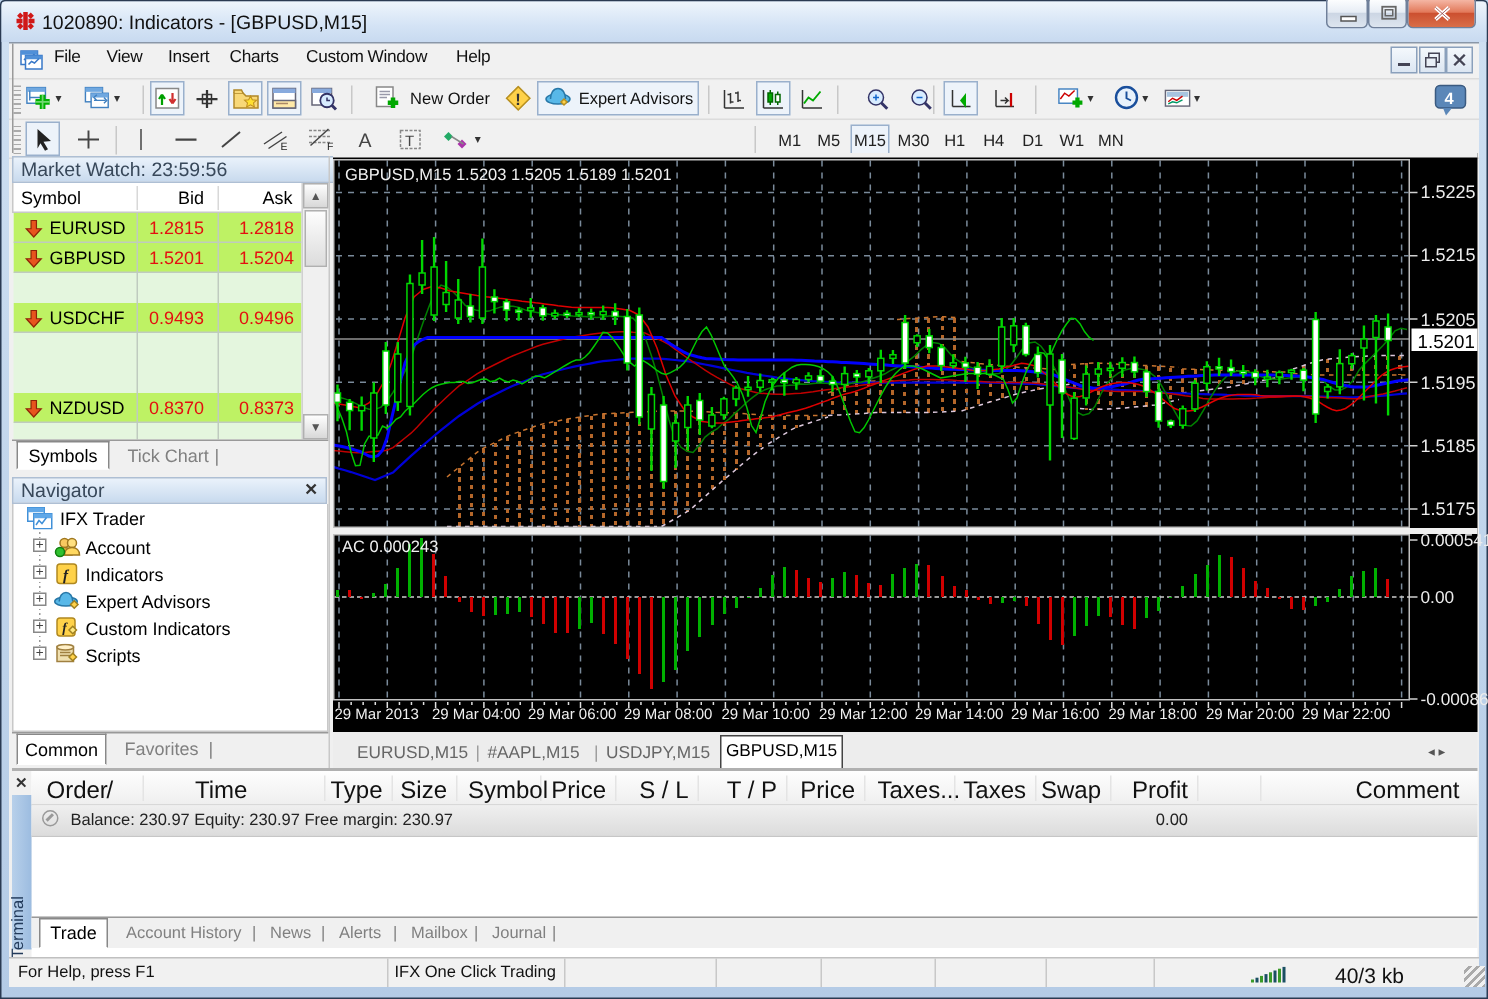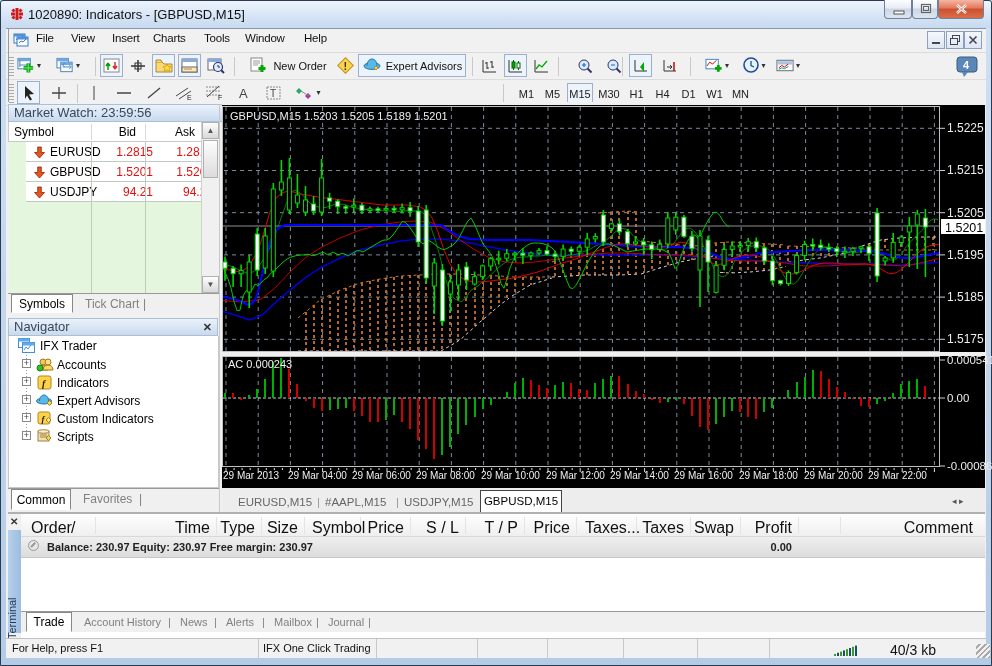--- a/index.html
+++ b/index.html
@@ -13,26 +13,26 @@
 .menu-item{position:absolute;top:3px;font-size:11.5px;letter-spacing:-0.2px;color:#111}
 .mdibtn{position:absolute;top:2px;width:18px;height:18px;border:1px solid #8aa0bc;background:linear-gradient(#f4f8fc,#dce6f2);text-align:center;line-height:16px;font-size:11px;color:#334;font-weight:bold}
 .toolbar{position:absolute;left:0;width:980px;height:26px;background:#f1f1f1;border-bottom:1px solid #dcdcdc}
 .grip{position:absolute;left:3px;top:3px;width:5px;height:20px;background:repeating-linear-gradient(to bottom,#aaa 0 1px,#f1f1f1 1px 3px)}
 .tb{position:absolute;top:1px;height:23px;border:1px solid transparent;display:flex;align-items:center;justify-content:center}
 .tb.p{border:1px solid #9ab0cc;background:#edf3fa}
 .da{font-size:8px;color:#333;margin-left:1px}
 .tsep{position:absolute;top:3px;width:1px;height:19px;background:#c8c8c8}
 .tlabel{font-size:11px;color:#111;margin-left:4px;white-space:nowrap}
 .panel-title{position:absolute;height:18px;background:linear-gradient(#eaf2fb,#c8daee);border:1px solid #aebfd4;font-size:13px;color:#38485a;padding-left:5px;line-height:16px}
-.px{position:absolute;font-size:11px;font-weight:bold;color:#222}
+.px{position:absolute;font-size:11px;font-weight:normal;color:#222}
 .tab{position:absolute;font-size:12px;color:#808080}
 .tab.t11{font-size:11px}
 .tab.on{background:#fff;border:1px solid #888;border-bottom:1px solid #fff;color:#000;text-align:center}
 .tabbar{position:absolute;background:#f0f0f0;border-top:1px solid #999}
-.mwrow{position:absolute;left:17px;width:193px;height:20px;background:#ffffff;border-bottom:1px solid #bfcbbf}
+.mwrow{position:absolute;left:0;width:193px;height:20px;background:#bef264;border-bottom:1px solid #bfcbbf}
 .mwsym{position:absolute;left:24px;top:3px;font-size:12px;color:#000}
 .mwbid{position:absolute;top:3px;font-size:12px;color:#e41010;text-align:right}
 .colsep{position:absolute;top:0;width:1px;background:#bfcbbf}
 .hdrsep{position:absolute;top:2px;width:1px;height:16px;background:#d8d8d8}
 .treerow{position:absolute;font-size:12px;color:#000}
 .expander{position:absolute;width:9px;height:9px;border:1px solid #888;background:#fff;font-size:9px;line-height:7px;text-align:center;color:#444}
 .term-hdr{position:absolute;font-size:16px;color:#111}
 .statcell{position:absolute;top:0;height:100%;border-left:1px solid #c8c8c8}
 </style></head><body>
 <div class="frame"></div>
@@ -69,21 +69,21 @@
         <rect x="1" y="1" width="11" height="2.5" fill="#5090d8"></rect>
         <path d="M3 7l2-2 2 1 3-3" stroke="#3878c8" fill="none"></path>
         <rect x="4" y="4" width="11" height="9" fill="#fff" stroke="#3878c8"></rect>
         <rect x="4" y="4" width="11" height="2.5" fill="#5090d8"></rect>
         <path d="M6 10l2-2 2 1 3-3" stroke="#3878c8" fill="none"></path>
       </svg></div>
 <div class="menu-item" style="left:30px">File</div>
 <div class="menu-item" style="left:65px">View</div>
 <div class="menu-item" style="left:106px">Insert</div>
 <div class="menu-item" style="left:147px">Charts</div>
-<div class="menu-item" style="left:198px">Tools</div>
+<div class="menu-item" style="left:198px">Custom</div>
 <div class="menu-item" style="left:239px">Window</div>
 <div class="menu-item" style="left:298px">Help</div>
 <div class="mdibtn" style="left:921px"><svg width="16" height="16">
         <rect x="4" y="10" width="8" height="2" fill="#445"></rect>
       </svg></div>
 <div class="mdibtn" style="left:940px"><svg width="16" height="16">
         <rect x="5.5" y="3.5" width="7" height="6" fill="none" stroke="#445"></rect>
         <rect x="3.5" y="6.5" width="7" height="6" fill="#e8eef6" stroke="#445"></rect>
       </svg></div>
 <div class="mdibtn" style="left:958px"><svg width="16" height="16">
@@ -360,27 +360,35 @@
       <span class="mwbid" style="left:137px;width:50px">1.2818</span>
     </div>
 <div class="mwrow" style="top:20px">
       <svg width="13" height="13" style="position:absolute;left:7px;top:4px">
         <path d="M6.5 12L1.5 6.5h3.2V1h3.6v5.5h3.2z" fill="#e8541e" stroke="#8f2408" stroke-width="0.8"></path>
       </svg>
       <span class="mwsym">GBPUSD</span>
       <span class="mwbid" style="left:77px;width:50px">1.5201</span>
       <span class="mwbid" style="left:137px;width:50px">1.5204</span>
     </div>
-<div class="mwrow" style="top:40px">
+<div class="mwrow" style="top:60px">
       <svg width="13" height="13" style="position:absolute;left:7px;top:4px">
         <path d="M6.5 12L1.5 6.5h3.2V1h3.6v5.5h3.2z" fill="#e8541e" stroke="#8f2408" stroke-width="0.8"></path>
       </svg>
-      <span class="mwsym">USDJPY</span>
-      <span class="mwbid" style="left:77px;width:50px">94.21</span>
-      <span class="mwbid" style="left:137px;width:50px">94.24</span>
+      <span class="mwsym">USDCHF</span>
+      <span class="mwbid" style="left:77px;width:50px">0.9493</span>
+      <span class="mwbid" style="left:137px;width:50px">0.9496</span>
+    </div>
+<div class="mwrow" style="top:120px">
+      <svg width="13" height="13" style="position:absolute;left:7px;top:4px">
+        <path d="M6.5 12L1.5 6.5h3.2V1h3.6v5.5h3.2z" fill="#e8541e" stroke="#8f2408" stroke-width="0.8"></path>
+      </svg>
+      <span class="mwsym">NZDUSD</span>
+      <span class="mwbid" style="left:77px;width:50px">0.8370</span>
+      <span class="mwbid" style="left:137px;width:50px">0.8373</span>
     </div>
 <div class="colsep" style="left:82px;height:160px"></div>
     <div class="colsep" style="left:136px;height:160px"></div>
 </div>
 <div class="abs" style="left:201px;top:122px;width:17px;height:171px;background:#f0f0f0;border-left:1px solid #d0d0d0">
     <div style="position:absolute;top:0;left:0;width:17px;height:17px;background:linear-gradient(#fefefe,#d8d8d8);border:1px solid #b0b0b0;font-size:8px;text-align:center;line-height:15px;color:#555">▲</div>
     <div style="position:absolute;top:18px;left:1px;width:15px;height:38px;background:linear-gradient(#fdfdfd,#dcdcdc);border:1px solid #b0b0b0"></div>
     <div style="position:absolute;bottom:0;left:0;width:17px;height:17px;background:linear-gradient(#fefefe,#d8d8d8);border:1px solid #b0b0b0;font-size:8px;text-align:center;line-height:15px;color:#555">▼</div>
   </div>
 <div class="tabbar" style="left:8px;top:293px;width:211px;height:20px"></div>
@@ -399,21 +407,21 @@
     </svg></div>
 <div class="treerow" style="left:40px;top:339px">IFX Trader</div>
 <div class="expander" style="left:22px;top:359px">+</div>
 <div class="abs" style="left:36px;top:357px"><svg width="18" height="15" viewBox="0 0 18 15" style="">
       <circle cx="7" cy="5" r="3" fill="#f8c860" stroke="#a07820"></circle>
       <path d="M2 13c0-3 2-5 5-5s5 2 5 5z" fill="#f0b840" stroke="#a07820"></path>
       <circle cx="12" cy="5" r="3" fill="#ffe080" stroke="#a07820"></circle>
       <path d="M7 13c0-3 2-5 5-5s5 2 5 5z" fill="#ffd860" stroke="#a07820"></path>
       <circle cx="4" cy="11" r="3" fill="#30c030" stroke="#108010"></circle>
     </svg></div>
-<div class="treerow" style="left:57px;top:358px">Accounts</div>
+<div class="treerow" style="left:57px;top:358px">Account</div>
 <div class="expander" style="left:22px;top:377px">+</div>
 <div class="abs" style="left:36px;top:375px"><svg width="18" height="15" viewBox="0 0 18 15" style="">
       <rect x="2" y="1" width="13" height="13" rx="2" fill="#ffd24a" stroke="#b08820"></rect>
       <text x="6" y="11.5" font-size="10" font-style="italic" font-weight="bold" fill="#222" font-family="Liberation Serif">f</text>
     </svg></div>
 <div class="treerow" style="left:57px;top:376px">Indicators</div>
 <div class="expander" style="left:22px;top:395px">+</div>
 <div class="abs" style="left:36px;top:393px"><svg width="18" height="15" viewBox="0 0 18 15" style="">
       <ellipse cx="8" cy="8" rx="7.5" ry="3" fill="#58b8e8" stroke="#2878a8"></ellipse>
       <path d="M3.5 8c0-3.5 2-6 4.5-6s4.5 2.5 4.5 6" fill="#58b8e8" stroke="#2878a8"></path>
@@ -705,21 +713,21 @@
 <div class="abs" style="left:465px;top:517px;width:1px;height:17px;background:#e4e4e4"></div>
 <div class="abs" style="left:524px;top:517px;width:1px;height:17px;background:#e4e4e4"></div>
 <div class="abs" style="left:576px;top:517px;width:1px;height:17px;background:#e4e4e4"></div>
 <div class="abs" style="left:636px;top:517px;width:1px;height:17px;background:#e4e4e4"></div>
 <div class="abs" style="left:690px;top:517px;width:1px;height:17px;background:#e4e4e4"></div>
 <div class="abs" style="left:740px;top:517px;width:1px;height:17px;background:#e4e4e4"></div>
 <div class="abs" style="left:798px;top:517px;width:1px;height:17px;background:#e4e4e4"></div>
 <div class="abs" style="left:840px;top:517px;width:1px;height:17px;background:#e4e4e4"></div>
 <div class="term-hdr" style="left:31px;top:519px">Order</div>
 <div class="term-hdr" style="left:71px;top:519px">/</div>
-<div class="term-hdr" style="left:130px;top:519px;width:80px;text-align:right">Time</div>
+<div class="term-hdr" style="left:130px;top:519px;width:80px;text-align:left">Time</div>
 <div class="term-hdr" style="left:175px;top:519px;width:80px;text-align:right">Type</div>
 <div class="term-hdr" style="left:218px;top:519px;width:80px;text-align:right">Size</div>
 <div class="term-hdr" style="left:312px;top:519px">Symbol</div>
 <div class="term-hdr" style="left:324px;top:519px;width:80px;text-align:right">Price</div>
 <div class="term-hdr" style="left:379px;top:519px;width:80px;text-align:right">S / L</div>
 <div class="term-hdr" style="left:438px;top:519px;width:80px;text-align:right">T / P</div>
 <div class="term-hdr" style="left:490px;top:519px;width:80px;text-align:right">Price</div>
 <div class="term-hdr" style="left:585px;top:519px">Taxes...</div>
 <div class="term-hdr" style="left:604px;top:519px;width:80px;text-align:right">Taxes</div>
 <div class="term-hdr" style="left:654px;top:519px;width:80px;text-align:right">Swap</div>

